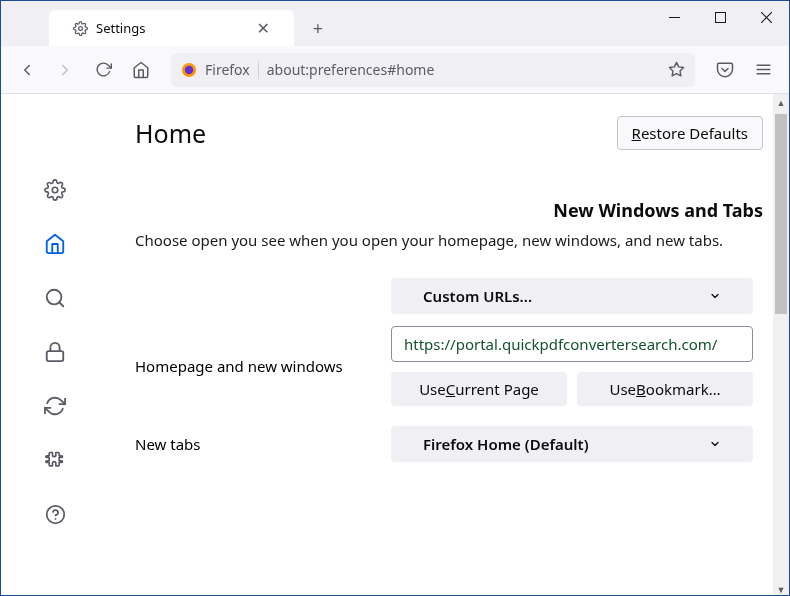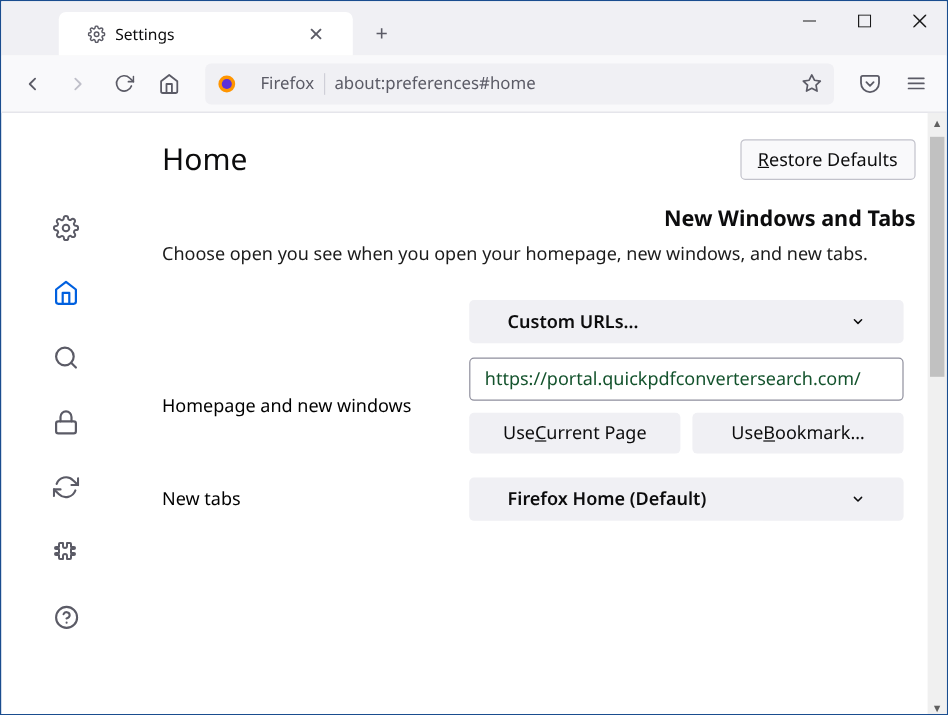--- a/index.html
+++ b/index.html
@@ -11,36 +11,36 @@
 .tab-close { margin-left: auto; font-size: 16px; color: #5b5b66; cursor: pointer; }
 .new-tab-btn { width: 28px; height: 28px; display: flex; align-items: center; justify-content: center; color: #5b5b66; margin-left: 10px; margin-bottom: 4px; cursor: pointer; font-size: 18px; }
 .window-controls { position: absolute; right: 0; top: 0; display: flex; }
 .win-btn { width: 46px; height: 32px; display: flex; align-items: center; justify-content: center; color: #1b1b1b; }
 
 
 .toolbar { height: 48px; background: #f9f9fb; display: flex; align-items: center; padding: 0 10px; gap: 6px; border-bottom: 1px solid #e0e0e6; }
 .tool-btn { width: 32px; height: 32px; display: flex; align-items: center; justify-content: center; border-radius: 4px; color: #5b5b66; }
 .tool-btn.disabled { color: #bfbfc9; }
 .addressbar { flex: 1; height: 34px; background: #f0f0f4; border-radius: 5px; display: flex; align-items: center; padding: 0 10px; gap: 8px; margin: 0 8px; }
-.addr-identity { display: flex; align-items: center; gap: 20px; font-size: 14px; color: #5b5b66; }
+.addr-identity { display: flex; align-items: center; gap: 8px; font-size: 14px; color: #5b5b66; }
 .addr-divider { width: 1px; height: 18px; background: #cfcfd8; }
 .addr-url { font-size: 14px; color: #5b5b66; }
 .addr-star { margin-left: auto; color: #5b5b66; }
 
 
 .content-wrap { display: flex; height: calc(596px - 45px - 48px); position: relative; }
 .sidebar { width: 108px; padding-top: 84px; display: flex; flex-direction: column; align-items: center; gap: 30px; }
 .side-icon { width: 24px; height: 24px; color: #5b5b66; display: flex; align-items: center; justify-content: center; }
 .side-icon.active { color: #0060df; }
 
 .main { flex: 1; padding: 22px 26px 0 26px; overflow: hidden; position: relative; }
 .search-row { display: flex; justify-content: flex-end; margin-bottom: 34px; }
 .search-in-settings { width: 262px; height: 34px; border: 1px solid #8f8f9d; border-radius: 4px; display: flex; align-items: center; padding: 0 10px; gap: 8px; color: #737373; font-size: 15px; }
 
-.header-row { display: flex; align-items: center; justify-content: space-between; margin-bottom: 20px; }
+.header-row { display: flex; align-items: center; justify-content: space-between; margin-bottom: 48px; }
 .page-title { font-size: 25px; font-weight: 400; color: #0c0c0d; }
 .btn { height: 34px; border: 1px solid #c2c2cb; border-radius: 4px; background: #f9f9fb; padding: 0 14px; font-size: 15px; color: #0c0c0d; display: inline-flex; align-items: center; }
 .btn .underline-char { text-decoration: underline; }
 
 .section-title { font-size: 18px; font-weight: 700; color: #0c0c0d; margin-bottom: 8px; text-align: right; }
 .section-desc { font-size: 15px; color: #1b1b1b; margin-bottom: 28px; }
 
 .form-row { display: flex; align-items: center; margin-bottom: 10px; min-height: 36px; }
 .form-label { width: 256px; font-size: 15px; color: #000000; }
 .form-control-col { flex: 1; max-width: 362px; }

